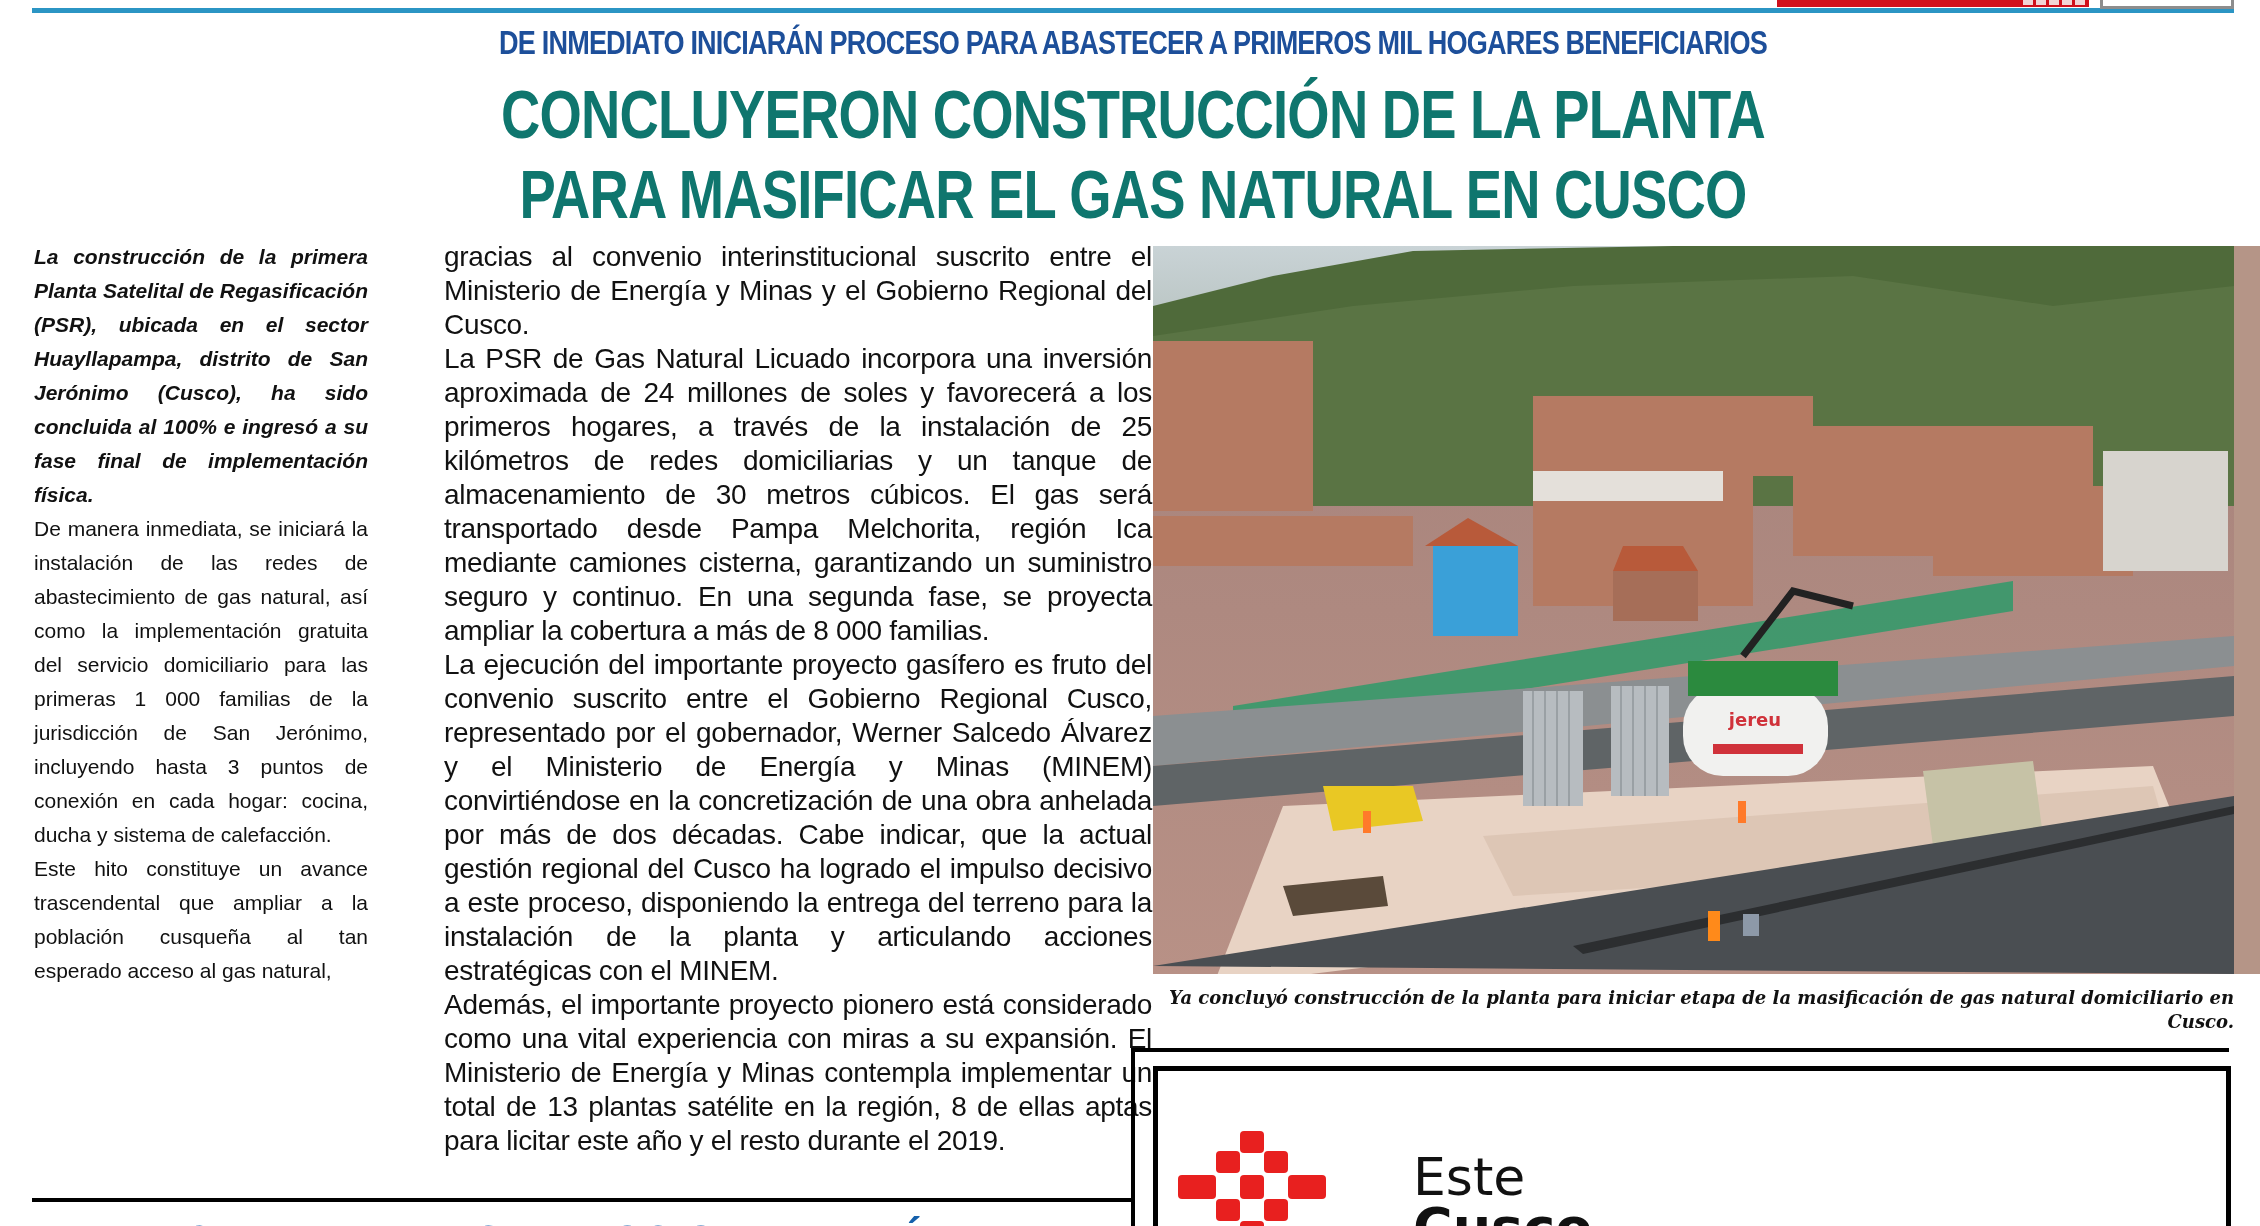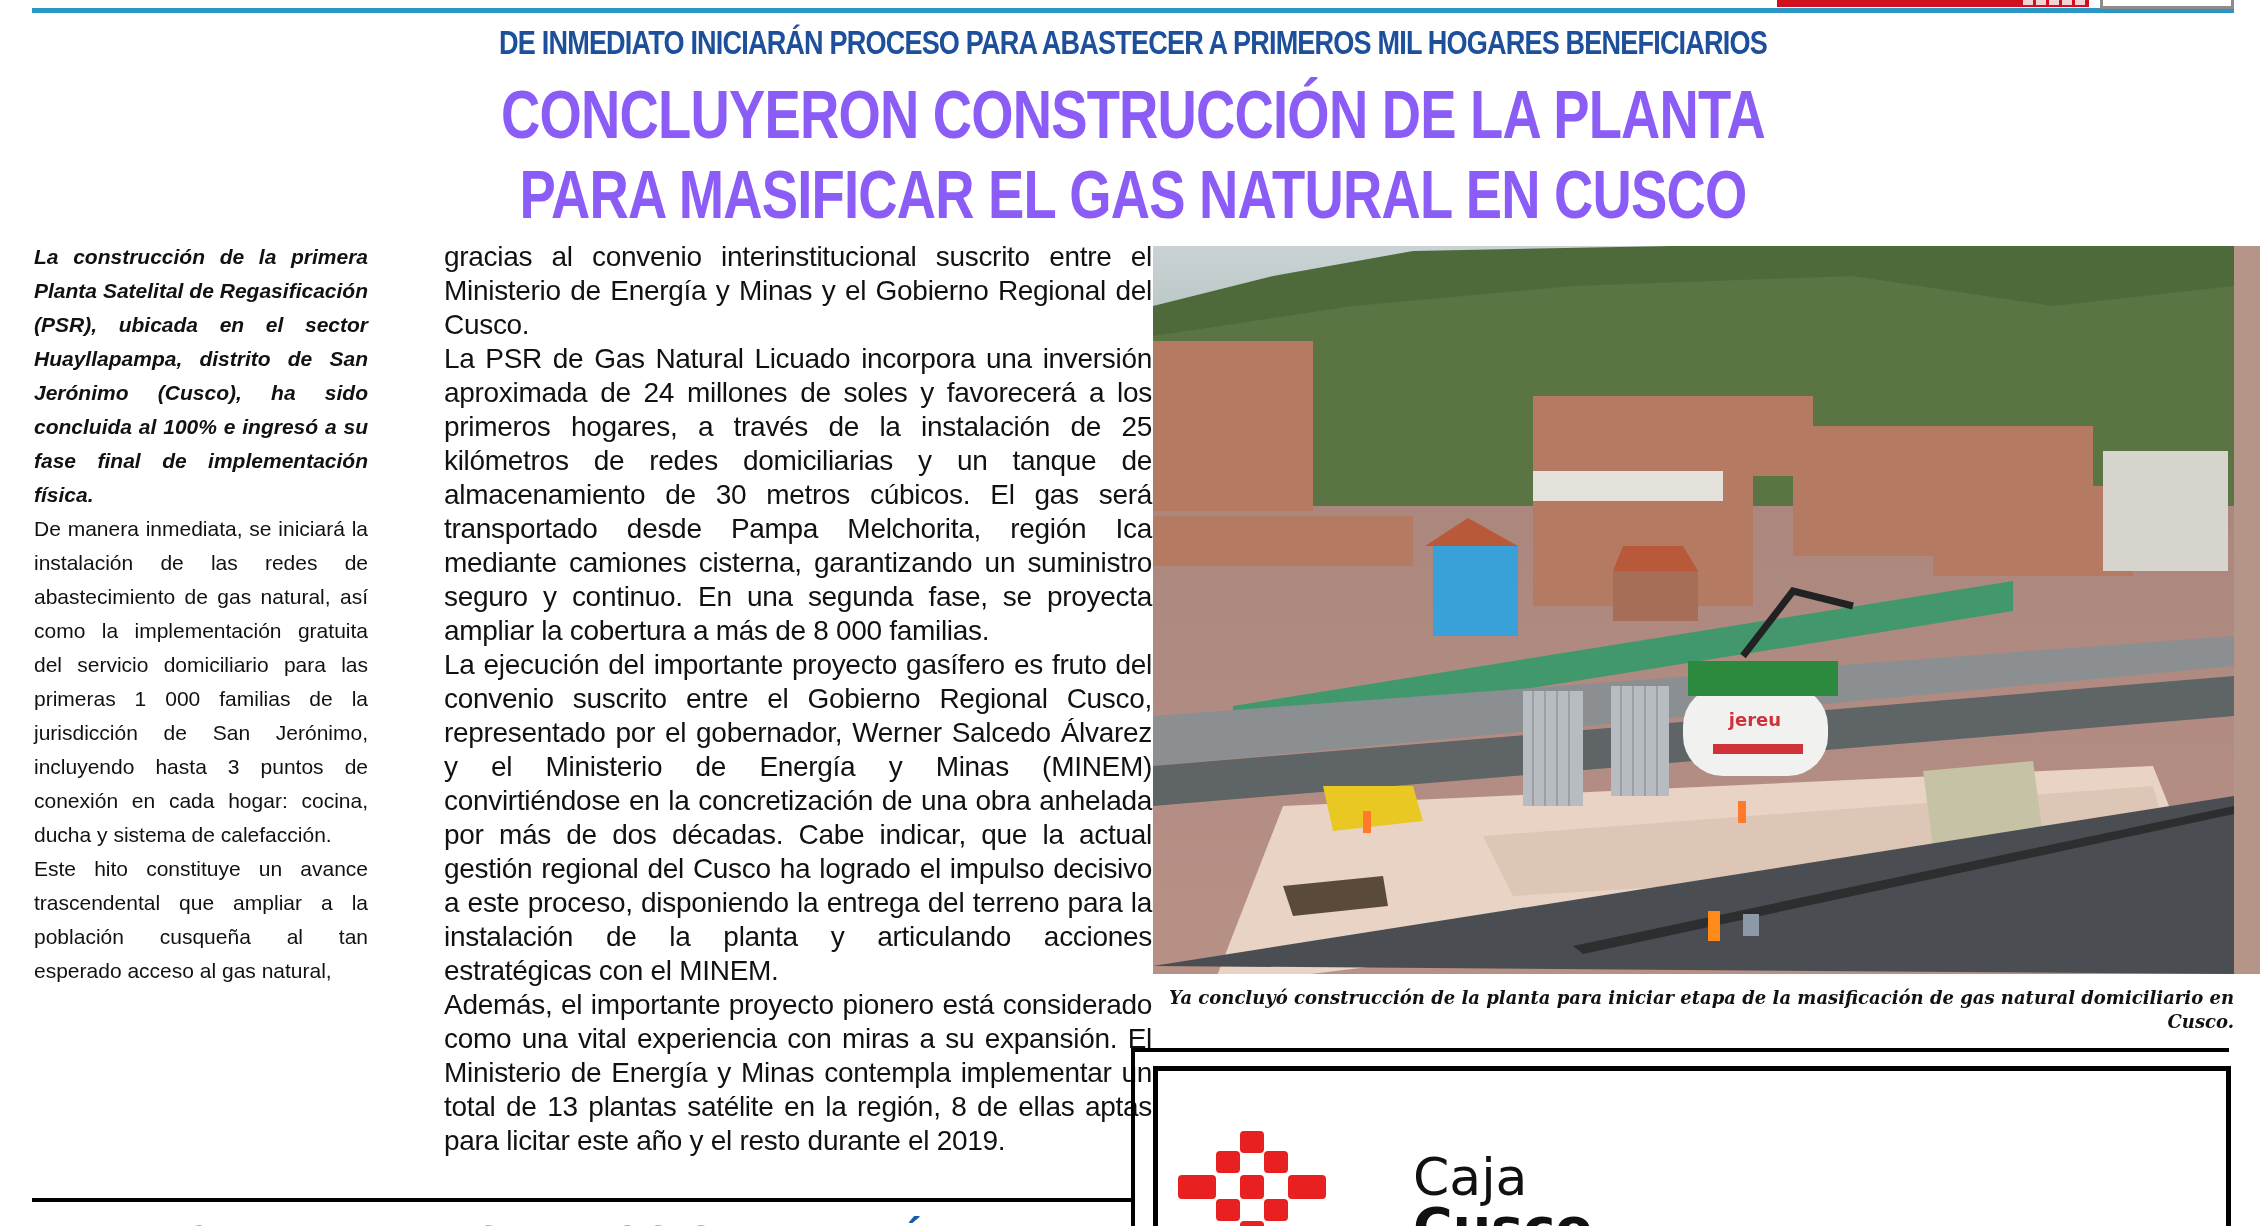--- a/index.html
+++ b/index.html
@@ -4,21 +4,21 @@
 <style>
   html,body{margin:0;padding:0;background:#fff;}
   body{width:2260px;height:1226px;position:relative;overflow:hidden;font-family:"DejaVu Sans",sans-serif;color:#111;}
   .abs{position:absolute;}
   .top-rule{left:32px;top:8px;width:2202px;height:5px;background:#2b95c4;}
   .red-bar{left:1777px;top:0;width:312px;height:7px;background:#d0101c;}
   .red-bar .blocks{position:absolute;right:4px;top:0;display:flex;gap:3px;}
   .red-bar .blocks span{width:10px;height:5px;background:#f2d4d6;display:block;}
   .gray-box{left:2100px;top:-2px;width:128px;height:8px;border:3px solid #8d8d8d;border-top:none;}
   .kicker{left:32px;top:24px;width:2202px;text-align:center;font-family:"Liberation Sans",sans-serif;font-weight:bold;font-size:33px;color:#1d4f9a;letter-spacing:-1px;transform:scaleX(0.82);transform-origin:center;}
-  .headline{left:32px;top:74px;width:2202px;text-align:center;font-family:"Liberation Sans",sans-serif;font-weight:bold;font-size:68px;line-height:80px;color:#8b5cf6;letter-spacing:-1px;}
+  .headline{left:32px;top:74px;width:2202px;text-align:center;font-family:"Liberation Sans",sans-serif;font-weight:bold;font-size:68px;line-height:80px;color:#0f766e;letter-spacing:-1px;}
   .headline div{transform:scaleX(0.80);transform-origin:center;}
   .col{font-family:Liberation Sans, sans-serif;font-size:21px;line-height:34px;text-align:justify;color:#111;}
   .col1{left:34px;top:240px;width:334px;}
   .col1 .lead{font-style:italic;font-weight:bold;}
   .col1 p{margin:0;text-indent:0;}
   .col2{left:407px;top:240px;width:708px;font-family:"Liberation Sans",sans-serif;font-size:28px;line-height:34px;letter-spacing:-0.3px;margin-left:37px;}
   .col2 p{margin:0;}
   .photo{left:1153px;top:246px;width:1186px;height:728px;overflow:hidden;background:#b59587;}
   .caption{left:1153px;top:986px;width:1081px;text-align:right;font-family:"DejaVu Serif",serif;font-style:italic;font-weight:bold;font-size:18px;line-height:24px;color:#111;}
   .rule-cap{left:1131px;top:1048px;width:1098px;height:4px;background:#000;}
@@ -145,18 +145,18 @@
           <rect x="86" y="20" width="24" height="22" rx="4"></rect>
         <rect x="0" y="44" width="38" height="24" rx="4"></rect>
           <rect x="62" y="44" width="24" height="24" rx="4"></rect>
           <rect x="110" y="44" width="38" height="24" rx="4"></rect>
         <rect x="38" y="68" width="24" height="22" rx="4"></rect>
           <rect x="86" y="68" width="24" height="22" rx="4"></rect>
         <rect x="62" y="90" width="24" height="22" rx="4"></rect>
       </g>
     </svg>
   </div>
-  <div class="abs logo-text" style="left:255px;top:80px;font-size:52px;">Caja</div>
+  <div class="abs logo-text" style="left:255px;top:80px;font-size:52px;">Este</div>
   <div class="abs logo-text" style="left:255px;top:130px;font-size:54px;font-weight:bold;">Cusco</div>
 </div>
 
 <div class="abs rule-bottom"></div>
 <div class="abs bottom-heading"><span>CAPTURAN A SUJETOS QUE VENDÍAN</span></div>
 
 </body></html>

